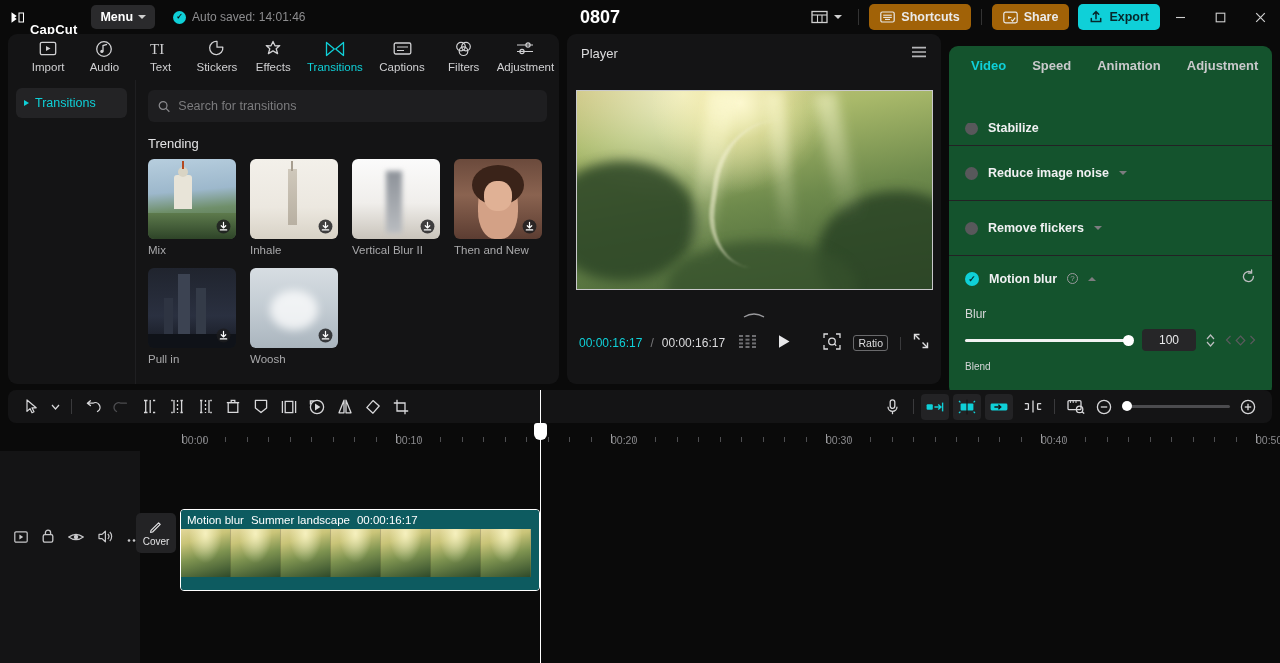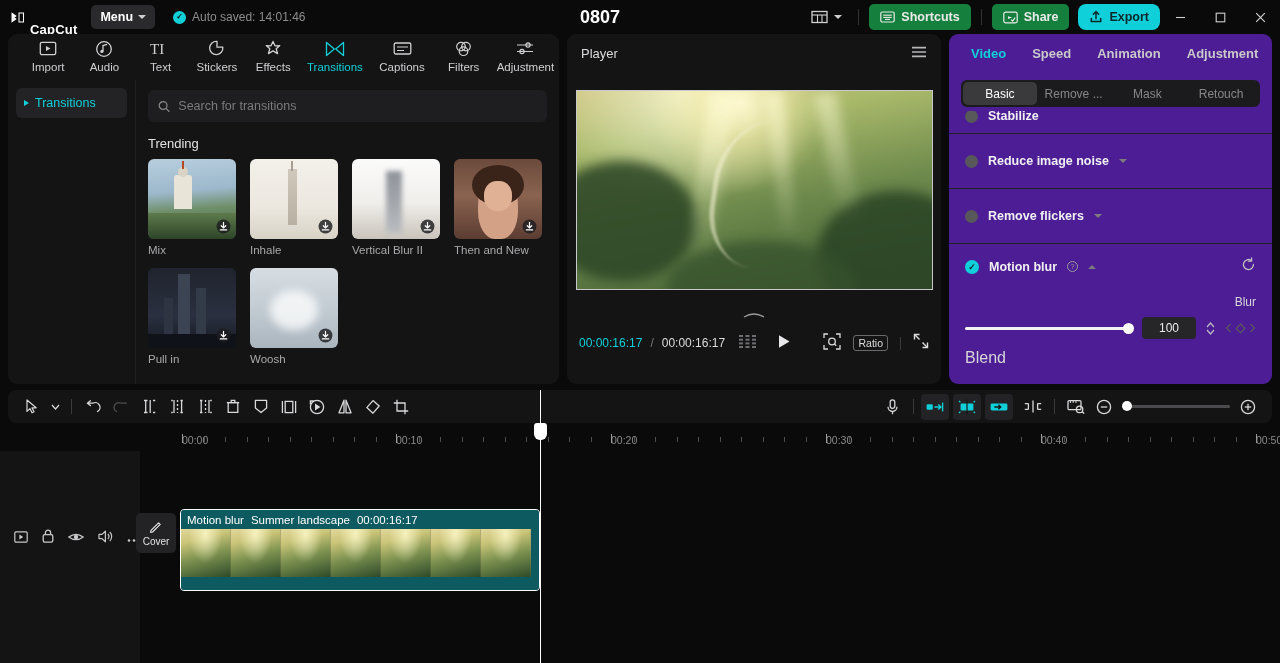--- a/index.html
+++ b/index.html
@@ -36,22 +36,22 @@
     position: absolute; left: 580px; top: 0; height: 34px; display: flex; align-items: center;
     font-size: 18px; font-weight: bold; color: #fff;
   }
   .tb-right { margin-left: auto; display: flex; align-items: center; height: 34px; padding-right: 0px; }
   .layout-btn { display: flex; align-items: center; gap: 6px; padding: 0 6px; cursor: pointer; }
   .tb-sep { width: 1px; height: 16px; background: #333; margin: 0 10px; }
   .pill {
     height: 26px; border-radius: 5px; display: flex; align-items: center; gap: 6px;
     padding: 0 11px; font-size: 12.5px; font-weight: bold; cursor: pointer;
   }
-  .pill.dark { background: #15803d; color: #eaeaea; }
-  .pill.accent { background: #0fd0d8; color: #06282b; margin-left: 9px; border-radius: 8px; }
+  .pill.dark { background: #a16207; color: #eaeaea; }
+  .pill.accent { background: #0fd0d8; color: #06282b; margin-left: 9px; }
   .wctrl { width: 40px; height: 34px; display: flex; align-items: center; justify-content: center; cursor: pointer; color: #cfcfcf; }
 
   
   .top-area { position: absolute; top: 34px; left: 0; width: 1280px; height: 352px; }
 
   
   .left-panel {
     position: absolute; left: 8px; top: 0; width: 551px; height: 350px;
     background: #141415; border-radius: 9px; overflow: hidden;
   }
@@ -124,22 +124,22 @@
   .pl-bar { height: 40px; display: flex; align-items: center; padding: 0 12px; gap: 8px; }
   .tc-cur { font-size: 12px; color: #0fd0d8; font-family: "Liberation Sans", sans-serif; }
   .tc-sep { font-size: 12px; color: #7b7b7d; }
   .tc-tot { font-size: 12px; color: #dcdcde; }
   .pl-right { margin-left: auto; display: flex; align-items: center; gap: 12px; }
   .ratio-btn { border: 1px solid #6a6a6c; border-radius: 3px; font-size: 10.5px;
     color: #dcdcde; padding: 1px 4px; cursor: pointer; }
 
   
   .right-panel {
-    position: absolute; left: 949px; top: 0; width: 323px; height: 350px;
-    background: #4c1d95; border-radius: 9px; overflow: hidden;
+    position: absolute; left: 949px; top: 12px; width: 323px; height: 350px;
+    background: #14532d; border-radius: 9px; overflow: hidden;
   }
   .insp-tabs { height: 38px; display: flex; align-items: center; gap: 26px; padding: 0 22px; }
   .insp-tab { font-size: 13px; font-weight: bold; color: #c9c9cb; cursor: pointer; }
   .insp-tab.active { color: #0fd0d8; }
   .seg {
     margin: 8px 12px 0 12px; height: 27px; background: #1b1b1d; border-radius: 6px;
     display: flex; align-items: center; padding: 2px;
   }
   .seg-item { flex: 1; height: 23px; border-radius: 5px; display: flex; align-items: center;
     justify-content: center; font-size: 12px; color: #87878a; cursor: pointer; }
@@ -152,31 +152,31 @@
   .toggle-on { width: 14px; height: 14px; border-radius: 50%; background: #0fd0d8; flex: none;
     display: flex; align-items: center; justify-content: center; color: #06282b; font-size: 9px; font-weight: bold; }
   .row-label { font-size: 12.5px; font-weight: bold; color: #f0f0f2; }
   .caret-sm { width: 0; height: 0; border-left: 4px solid transparent; border-right: 4px solid transparent;
     border-top: 4px solid #7c7c7f; }
   .caret-up { width: 0; height: 0; border-left: 4px solid transparent; border-right: 4px solid transparent;
     border-bottom: 4px solid #7c7c7f; }
   .q-ic { width: 11px; height: 11px; border: 1px solid #9a9a9d; border-radius: 50%;
     font-size: 8px; line-height: 9px; text-align: center; color: #9a9a9d; }
   .reset-ic { margin-left: auto; cursor: pointer; }
-  .slider-block { padding: 6px 16px 0 16px; text-align: right; }
+  .slider-block { padding: 6px 16px 0 16px; }
   .slider-label { font-size: 12px; color: #d6d6d8; margin-bottom: 8px; }
   .slider-line { display: flex; align-items: center; gap: 10px; }
   .track { position: relative; flex: 1; height: 3px; background: #4d4d50; border-radius: 2px; }
   .track-fill { position: absolute; left: 0; top: 0; bottom: 0; background: #f2f2f2; border-radius: 2px; }
   .knob { position: absolute; top: -4px; width: 11px; height: 11px; border-radius: 50%; background: #fff; }
   .numbox { width: 54px; height: 22px; background: #262628; border-radius: 4px; display: flex;
     align-items: center; justify-content: center; font-size: 12px; color: #eaeaec; }
   .spin { display: flex; flex-direction: column; gap: 1px; color: #bdbdc0; }
   .kf-ctrl { display: flex; align-items: center; gap: 3px; color: #5a5a5d; }
-  .blend-label { padding: 10px 16px 0 16px; font-size: 16px; color: #d6d6d8; }
+  .blend-label { padding: 10px 16px 0 16px; font-size: 10px; color: #d6d6d8; }
 
   
   .timeline { position: absolute; top: 390px; left: 0; width: 1280px; height: 273px; background: #0a0a0a; }
   .tl-toolbar { height: 33px; margin: 0 8px; background: #141415; border-radius: 8px;
     display: flex; align-items: center; padding: 0 10px; }
   .tool { width: 28px; height: 26px; display: flex; align-items: center; justify-content: center;
     cursor: pointer; color: #d8d8da; border-radius: 4px; }
   .tool.dis { color: #4c4c4f; }
   .tool.teal { color: #0fd0d8; }
   .tool.boxed { background: #232325; }
@@ -565,26 +565,20 @@
     </div>
 
     <div class="right-panel">
       <div class="insp-tabs">
         <span class="insp-tab active">Video</span>
         <span class="insp-tab">Speed</span>
         <span class="insp-tab">Animation</span>
         <span class="insp-tab">Adjustment</span>
       </div>
 
-      <div class="seg">
-        <span class="seg-item active">Basic</span>
-        <span class="seg-item">Remove ...</span>
-        <span class="seg-item">Mask</span>
-        <span class="seg-item">Retouch</span>
-      </div>
 
       <div class="insp-body">
         <div class="row-partial">
           <span class="toggle-off" style="margin-top:-12px;"></span>
           <span class="row-label" style="margin-top:-12px;">Stabilize</span>
         </div>
 
         <div class="insp-row">
           <span class="toggle-off"></span>
           <span class="row-label">Reduce image noise</span>

